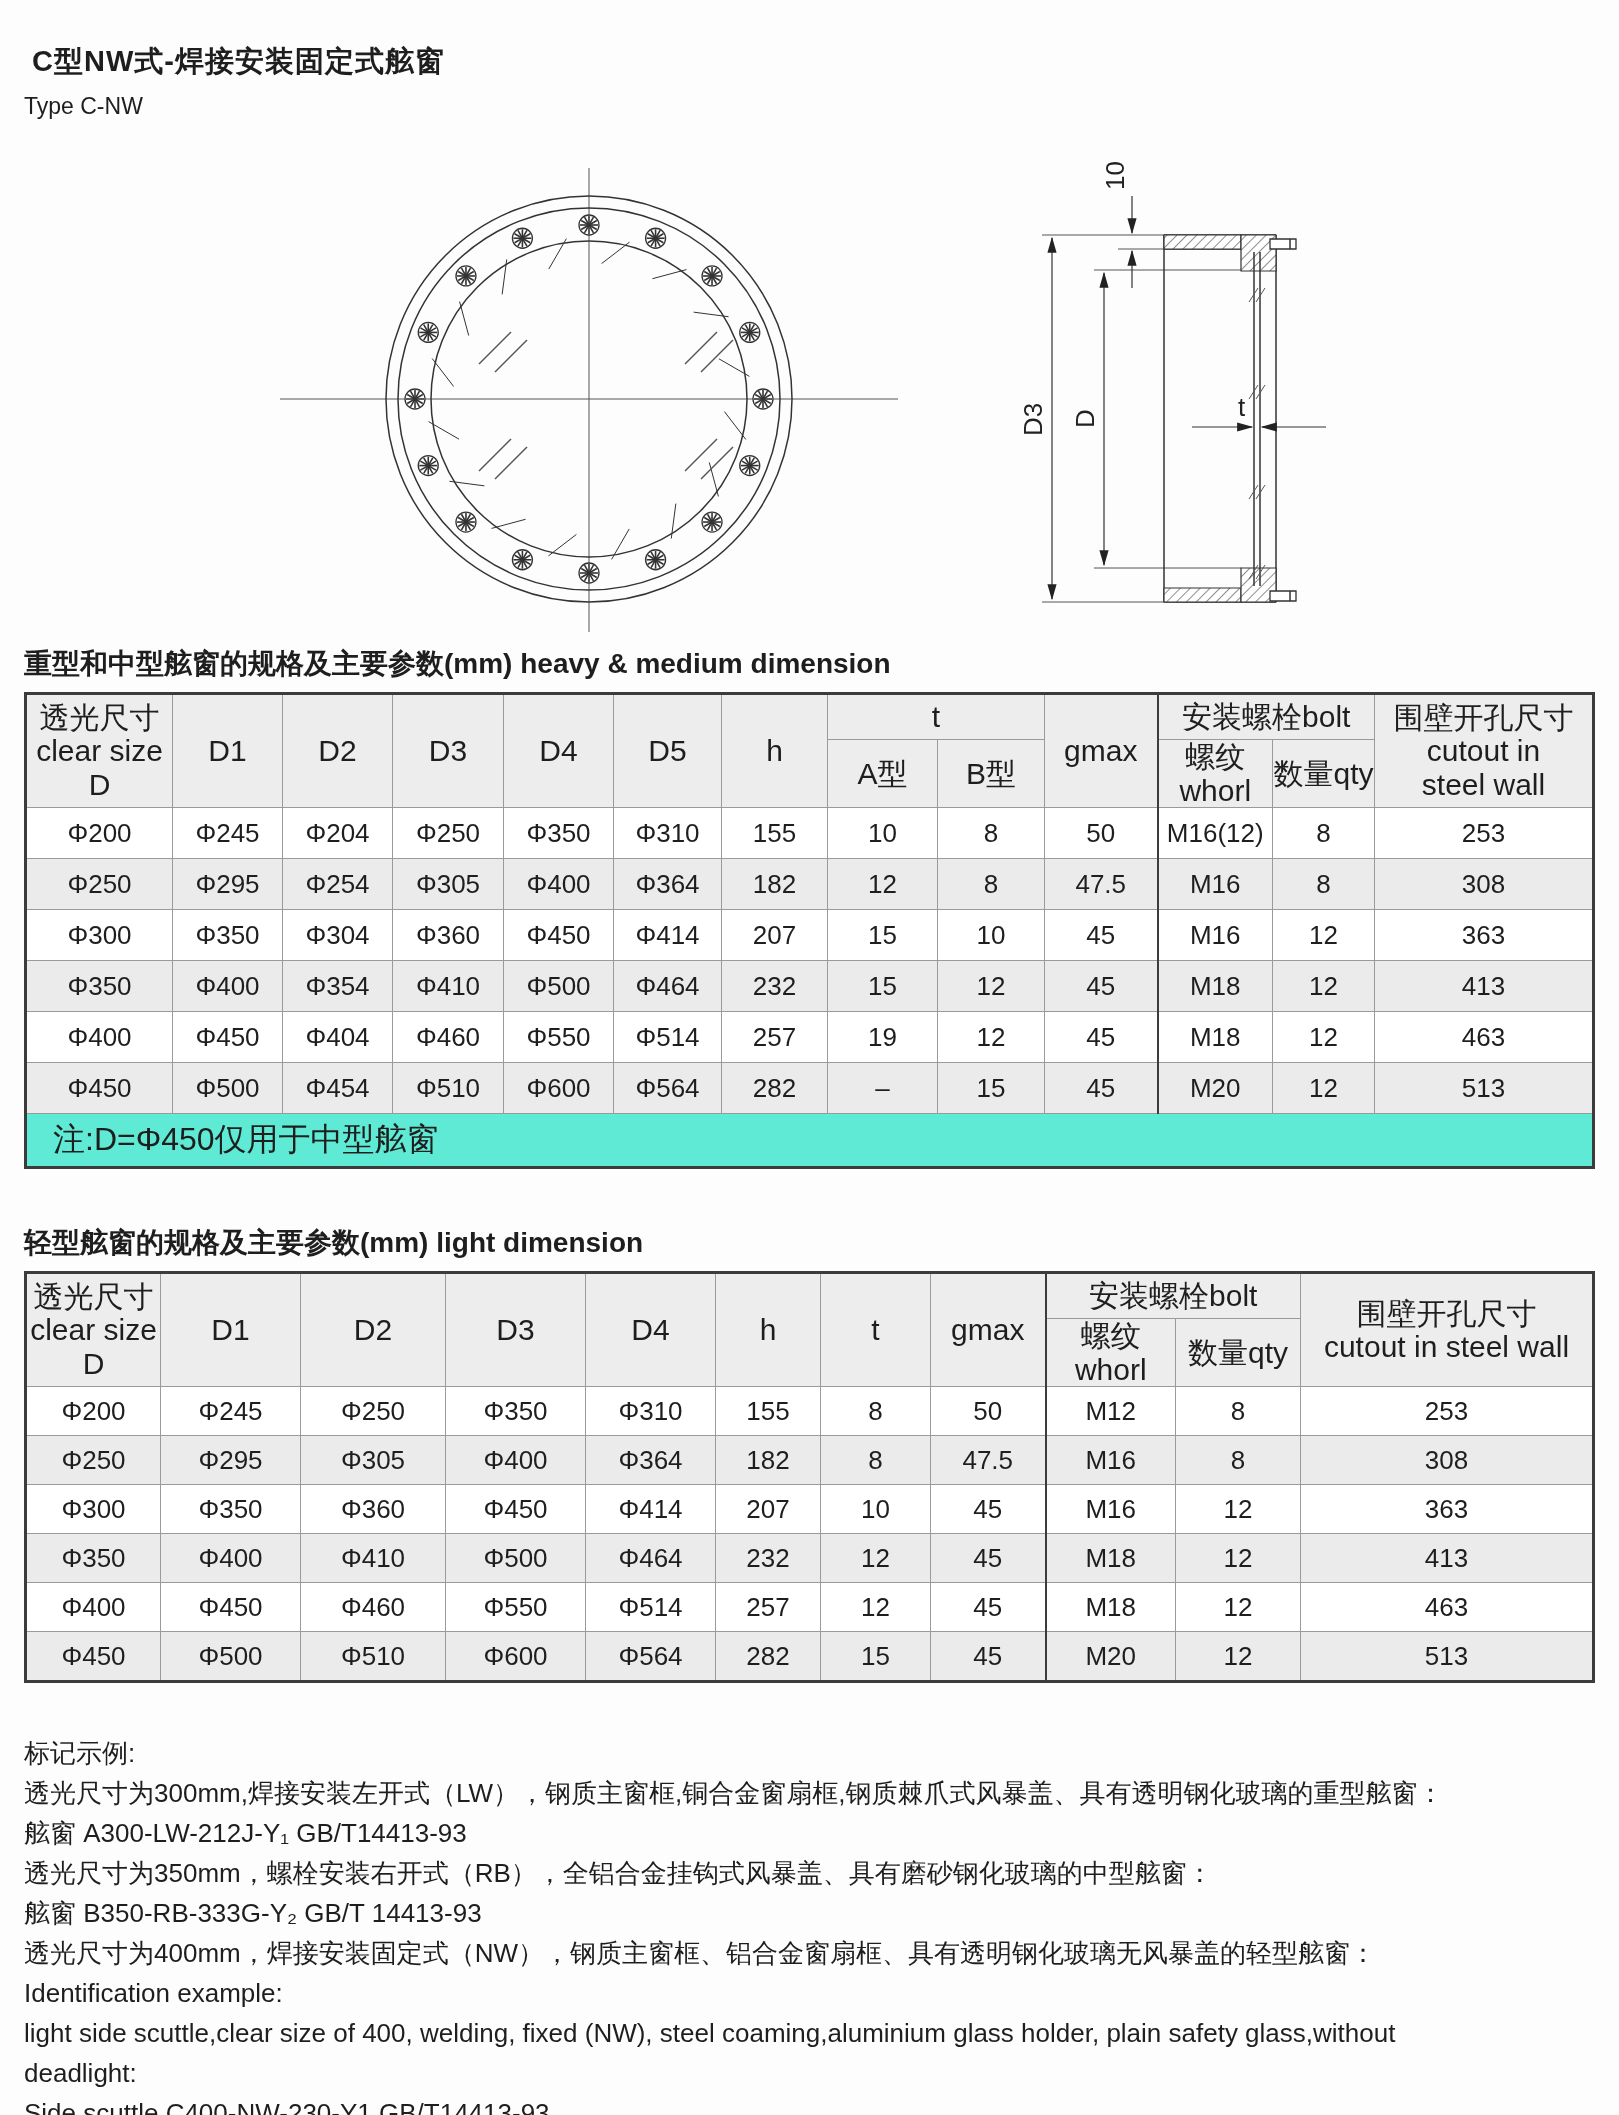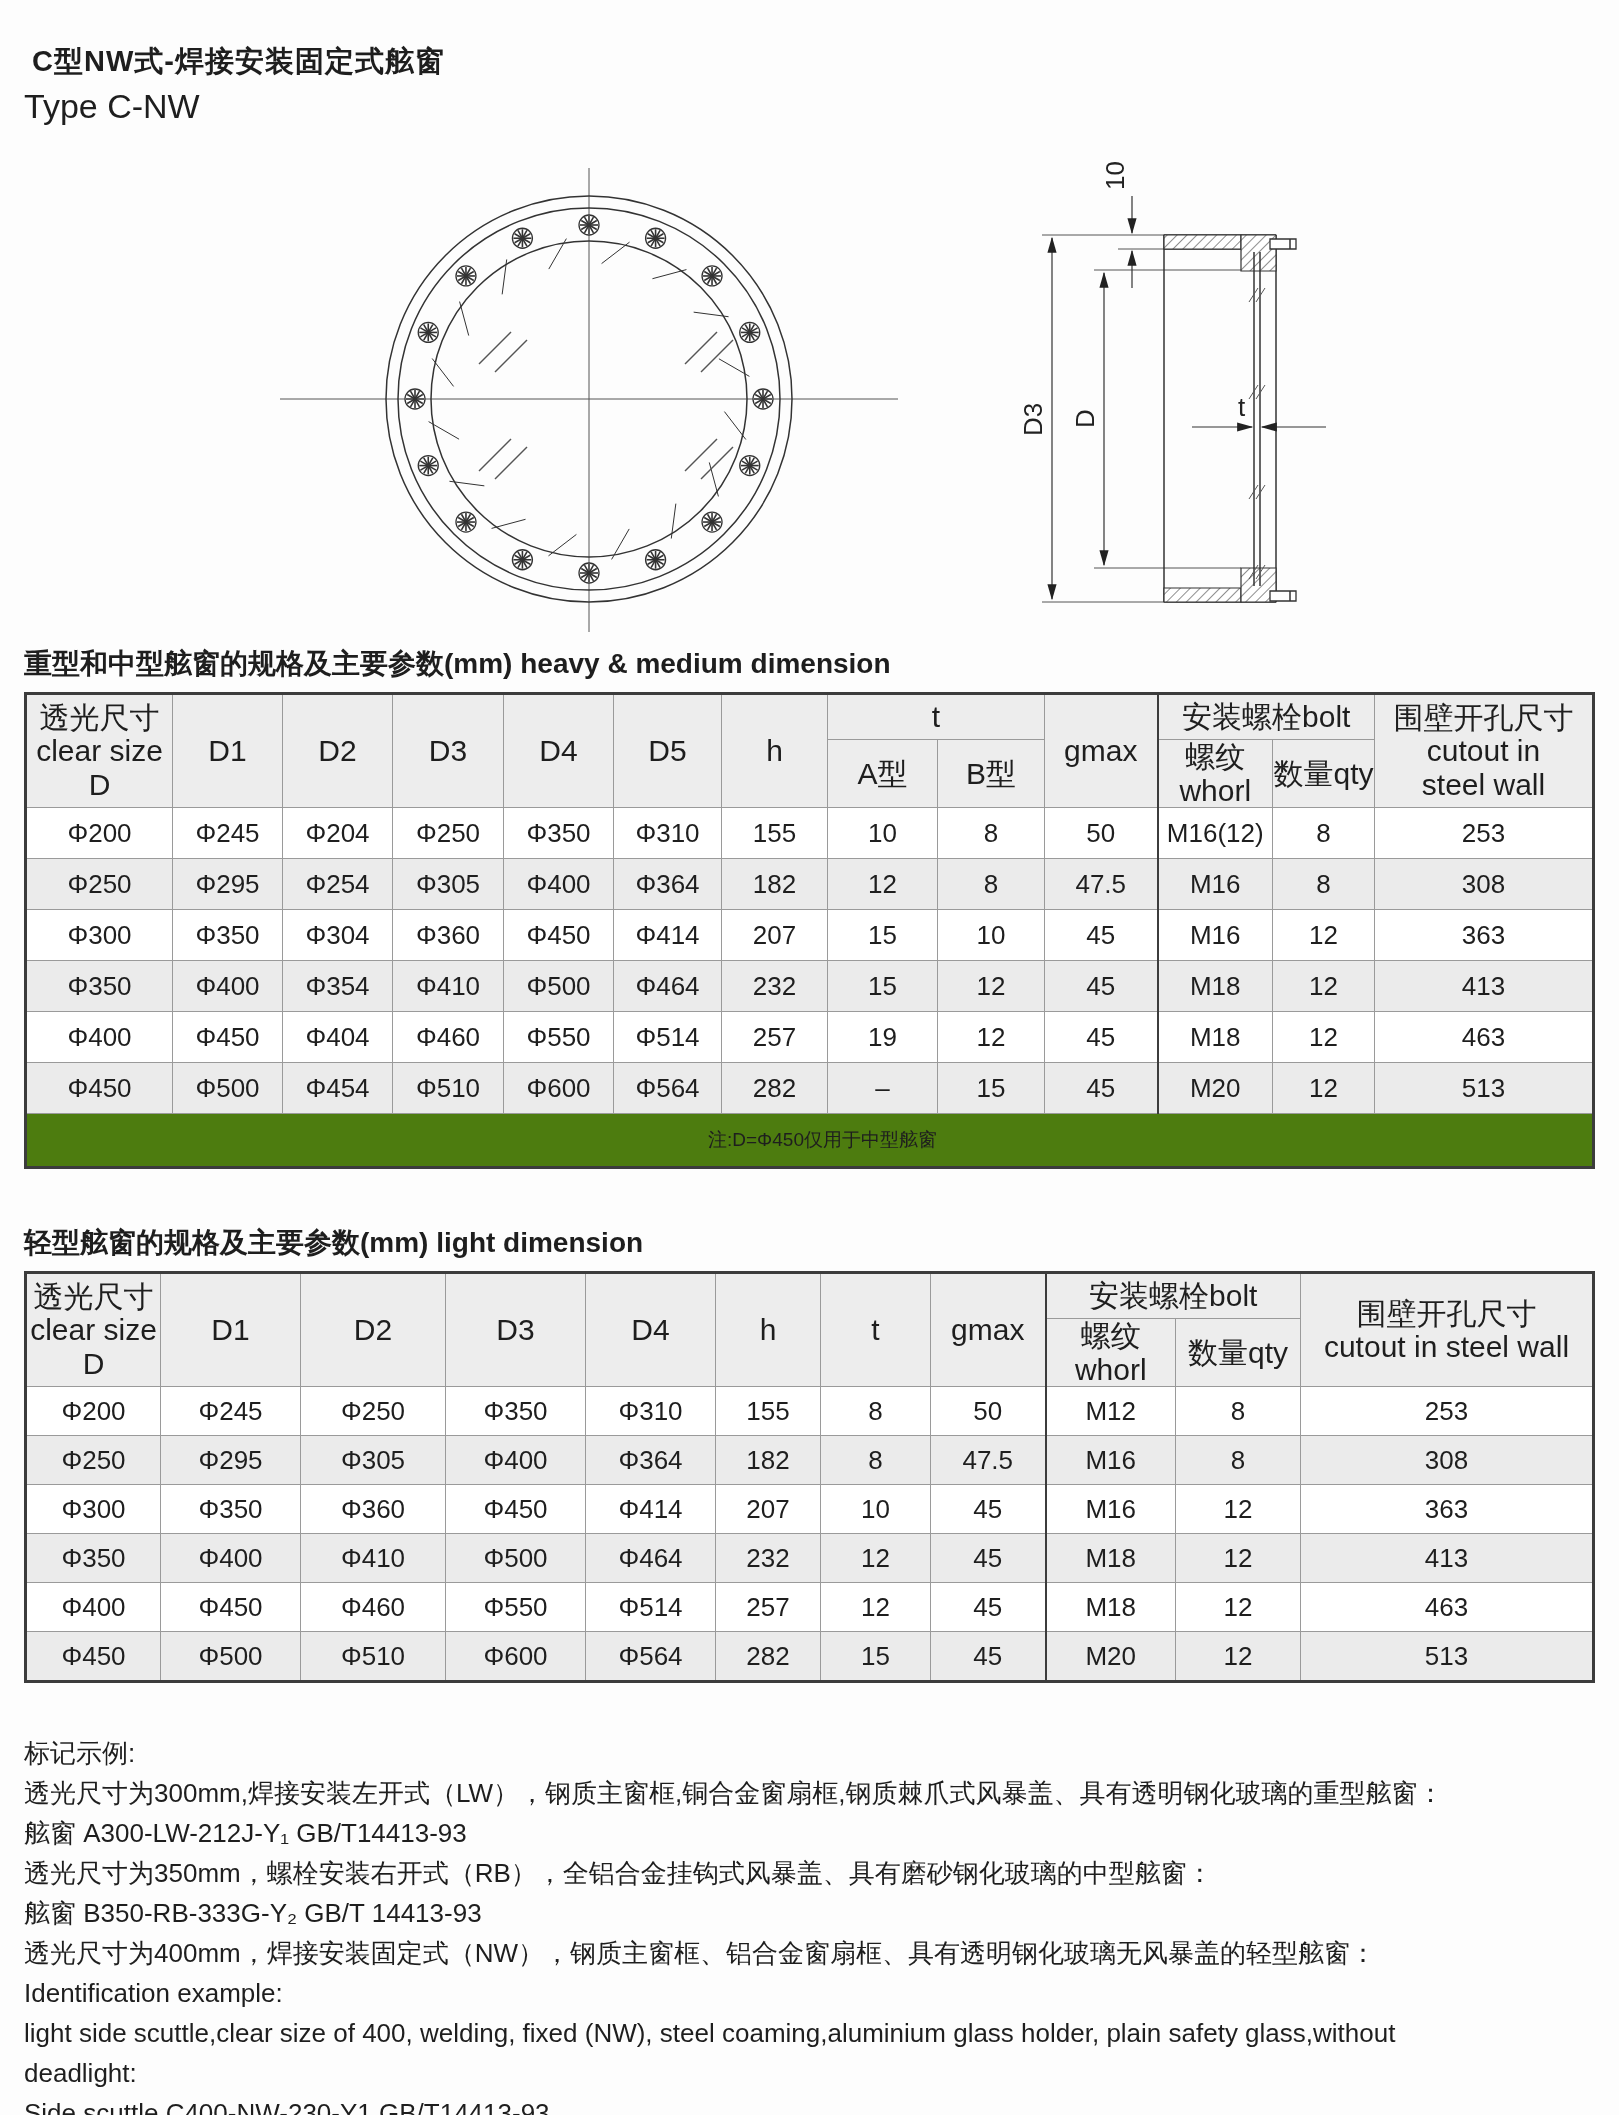--- a/index.html
+++ b/index.html
@@ -2,21 +2,21 @@
 <html><head>
 <meta charset="utf-8">
 <style>
   html,body{margin:0;padding:0;}
   body{
     width:1619px;height:2115px;background:#fdfdfd;overflow:hidden;
     font-family:"Liberation Sans","DejaVu Sans",sans-serif;color:#1e1e1e;
   }
   .page{padding:36px 24px 0 24px;}
   .title-zh{font-size:29px;font-weight:700;line-height:34px;letter-spacing:1px;margin:8px;}
-  .title-en{font-size:34px;font-weight:400;line-height:40px;margin:0;}
+  .title-en{font-size:23px;font-weight:400;line-height:40px;margin:0;}
   .drawings{display:flex;align-items:flex-start;margin:14px 0 0 250px;}
   .front-svg{margin-top:22px;}
   .section-svg{margin-left:110px;}
   svg line,svg circle,svg rect,svg path{vector-effect:non-scaling-stroke;}
   .med{stroke:#333;stroke-width:1.5;fill:none;}
   .thin{stroke:#555;stroke-width:1;fill:none;}
   .dim{stroke:#333;stroke-width:1.2;fill:none;}
   .hatchrect{fill:url(#hatch);stroke:#333;stroke-width:1.2;}
   .part{fill:#fff;stroke:#333;stroke-width:1.3;}
   .dimlbl{font-size:26px;fill:#222;font-family:"Liberation Sans",sans-serif;}
@@ -24,21 +24,21 @@
   .t1-title{margin-top:8px;}
   .t2-title{margin-top:58px;}
   table{border-collapse:collapse;table-layout:fixed;width:1570px;margin-top:12px;
         border:3px solid #3c3c3c;}
   th,td{border:1px solid #9a9a9a;text-align:center;padding:0;overflow:hidden;}
   thead th{background:#ededed;font-weight:400;font-size:30px;line-height:1.12;height:44px;}
   td{font-size:26px;height:50px;background:#fff;}
   .light-tbl td{height:48px;}
   tr.stripe td{background:#ebebeb;}
   .thick-left{border-left:2.5px solid #3c3c3c;}
-  .note-row td{text-align:center;padding-left:26px;font-size:19px;height:52px;background:#4d7c0f;}
+  .note-row td{text-align:left;padding-left:26px;font-size:32px;height:52px;background:#5eead4;}
   .footer{margin-top:50px;}
   .footer-line{margin:0;font-size:26px;line-height:40px;white-space:nowrap;}
 </style>
 </head>
 <body>
 
 <div class="page">
 
   <p class="title-zh">C型NW式-焊接安装固定式舷窗</p>
   <p class="title-en">Type C-NW</p>

